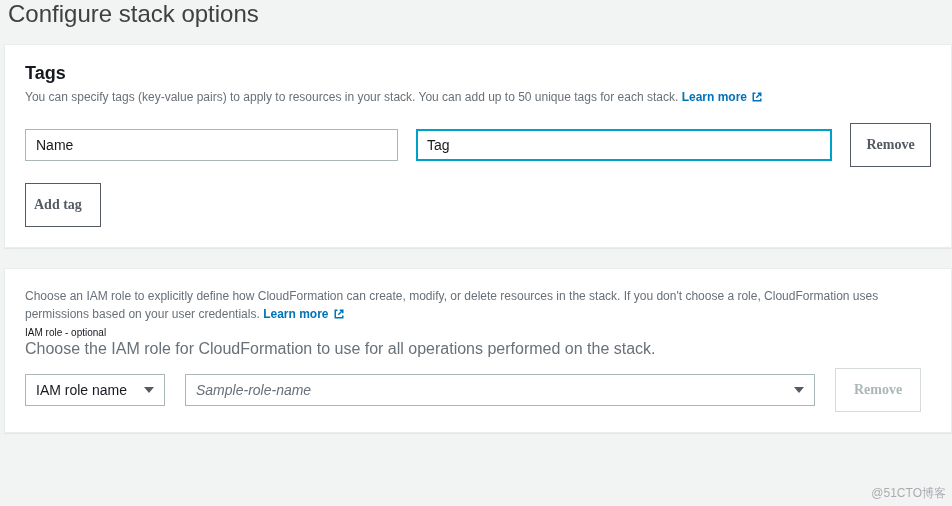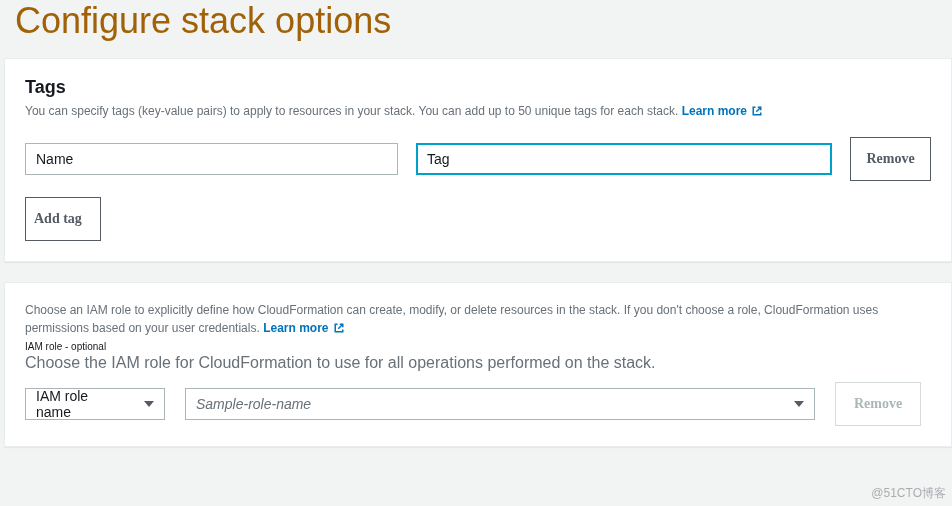--- a/index.html
+++ b/index.html
@@ -7,24 +7,24 @@
       font-family: "Amazon Ember", "Helvetica Neue", Arial, sans-serif;
       background: #f2f3f3;
       color: #16191f;
       font-size: 14px;
       width: 952px;
       height: 506px;
       overflow: hidden;
       position: relative;
     }
     .page-title {
-      font-size: 36px;
+      font-size: 24px;
       font-weight: 400;
-      padding: 0 0 16px 15px;
-      color: #a16207;
+      padding: 0 0 16px 8px;
+      color: #404040;
     }
     .panel {
       background: #ffffff;
       border: 1px solid #eaeded;
       margin: 0 0 20px 4px;
       padding: 18px 20px 20px 20px;
       box-shadow: 0 1px 1px rgba(0,0,0,0.05);
     }
     .section-title {
       font-size: 18px;
@@ -102,21 +102,21 @@
       gap: 20px;
       align-items: center;
     }
     .select-box {
       height: 32px;
       border: 1px solid #aab7b8;
       background: #fff;
       display: inline-flex;
       align-items: center;
       padding: 0 10px;
-      gap: 22px;
+      gap: 14px;
       cursor: pointer;
       position: relative;
     }
     .select-box.small { width: 140px; justify-content: space-between; }
     .select-box.wide { width: 630px; justify-content: space-between; }
     .select-text { color: #16191f; }
     .select-placeholder { color: #687078; font-style: italic; }
     .caret {
       width: 0; height: 0;
       border-left: 5px solid transparent;

